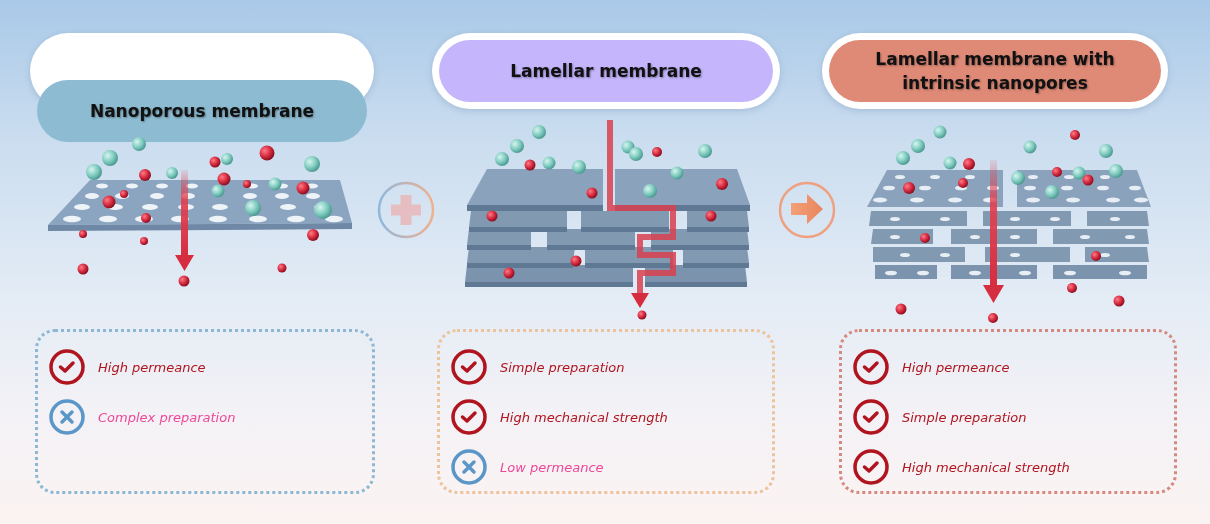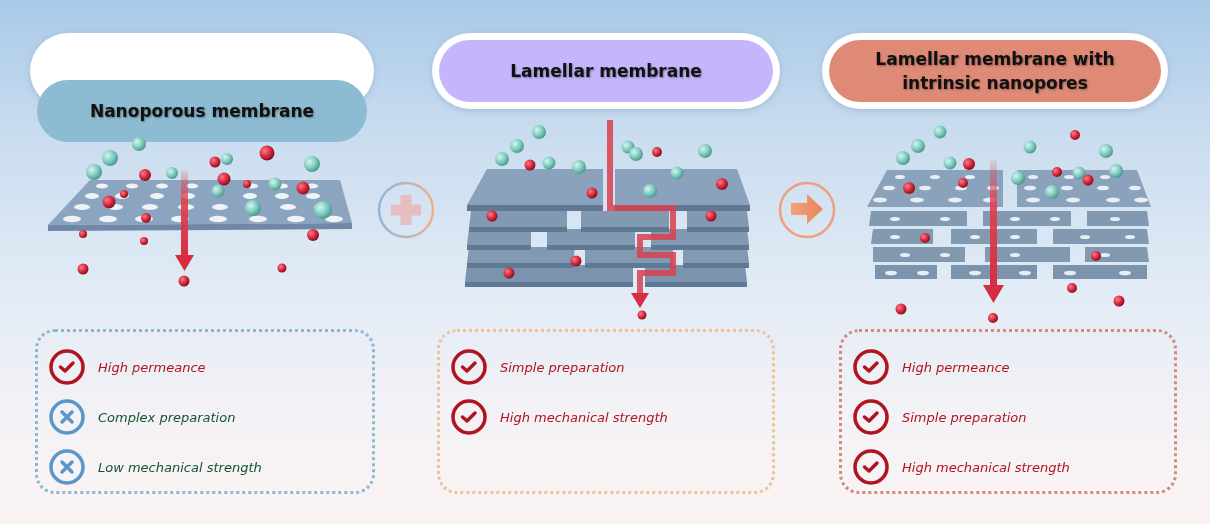--- a/index.html
+++ b/index.html
@@ -63,21 +63,21 @@
     display: flex; align-items: center;
     height: 50px;
   }
   .item-icon { width: 38px; height: 38px; flex: 0 0 38px; margin-right: 12px; }
   .item-text {
     font-family: "DejaVu Sans", sans-serif;
     font-size: 13px;
     font-style: italic;
   }
   .pos .item-text { color: #b0151f; }
-  .neg .item-text { color: #14532d; }
+  .neg .item-text { color: #ec4899; }
 </style>
 </head>
 <body>
 
 <div class="pill" id="pill1">
   <div class="pill-inner">Nanoporous membrane</div>
 </div>
 <div class="pill" id="pill2">
   <div class="pill-inner">Lamellar membrane</div>
 </div>
@@ -360,61 +360,61 @@
       </svg>
     <span class="item-text">High permeance</span>
   </div>
   <div class="item neg">
     <svg class="item-icon" viewBox="0 0 38 38">
         <circle cx="19" cy="19" r="16" fill="none" stroke="#5a97c8" stroke-width="3.5"></circle>
         <path d="M14,14 L24,24 M24,14 L14,24" stroke="#5a97c8" stroke-width="3.5" stroke-linecap="round"></path>
       </svg>
     <span class="item-text">Complex preparation</span>
   </div>
+</div>
+
+<div class="panel" id="panel2">
+  <div class="item pos">
+    <svg class="item-icon" viewBox="0 0 38 38">
+        <circle cx="19" cy="19" r="16" fill="none" stroke="#b0151f" stroke-width="3.5"></circle>
+        <polyline points="12.5,19 17,23 25,15" fill="none" stroke="#b0151f" stroke-width="3.5" stroke-linecap="round" stroke-linejoin="round"></polyline>
+      </svg>
+    <span class="item-text">Simple preparation</span>
+  </div>
+  <div class="item pos">
+    <svg class="item-icon" viewBox="0 0 38 38">
+        <circle cx="19" cy="19" r="16" fill="none" stroke="#b0151f" stroke-width="3.5"></circle>
+        <polyline points="12.5,19 17,23 25,15" fill="none" stroke="#b0151f" stroke-width="3.5" stroke-linecap="round" stroke-linejoin="round"></polyline>
+      </svg>
+    <span class="item-text">High mechanical strength</span>
+  </div>
   <div class="item neg">
     <svg class="item-icon" viewBox="0 0 38 38">
         <circle cx="19" cy="19" r="16" fill="none" stroke="#5a97c8" stroke-width="3.5"></circle>
         <path d="M14,14 L24,24 M24,14 L14,24" stroke="#5a97c8" stroke-width="3.5" stroke-linecap="round"></path>
       </svg>
-    <span class="item-text">Low mechanical strength</span>
-  </div>
-</div>
-
-<div class="panel" id="panel2">
+    <span class="item-text">Low permeance</span>
+  </div>
+</div>
+
+<div class="panel" id="panel3">
+  <div class="item pos">
+    <svg class="item-icon" viewBox="0 0 38 38">
+        <circle cx="19" cy="19" r="16" fill="none" stroke="#b0151f" stroke-width="3.5"></circle>
+        <polyline points="12.5,19 17,23 25,15" fill="none" stroke="#b0151f" stroke-width="3.5" stroke-linecap="round" stroke-linejoin="round"></polyline>
+      </svg>
+    <span class="item-text">High permeance</span>
+  </div>
   <div class="item pos">
     <svg class="item-icon" viewBox="0 0 38 38">
         <circle cx="19" cy="19" r="16" fill="none" stroke="#b0151f" stroke-width="3.5"></circle>
         <polyline points="12.5,19 17,23 25,15" fill="none" stroke="#b0151f" stroke-width="3.5" stroke-linecap="round" stroke-linejoin="round"></polyline>
       </svg>
     <span class="item-text">Simple preparation</span>
   </div>
   <div class="item pos">
     <svg class="item-icon" viewBox="0 0 38 38">
         <circle cx="19" cy="19" r="16" fill="none" stroke="#b0151f" stroke-width="3.5"></circle>
         <polyline points="12.5,19 17,23 25,15" fill="none" stroke="#b0151f" stroke-width="3.5" stroke-linecap="round" stroke-linejoin="round"></polyline>
       </svg>
     <span class="item-text">High mechanical strength</span>
   </div>
 </div>
 
-<div class="panel" id="panel3">
-  <div class="item pos">
-    <svg class="item-icon" viewBox="0 0 38 38">
-        <circle cx="19" cy="19" r="16" fill="none" stroke="#b0151f" stroke-width="3.5"></circle>
-        <polyline points="12.5,19 17,23 25,15" fill="none" stroke="#b0151f" stroke-width="3.5" stroke-linecap="round" stroke-linejoin="round"></polyline>
-      </svg>
-    <span class="item-text">High permeance</span>
-  </div>
-  <div class="item pos">
-    <svg class="item-icon" viewBox="0 0 38 38">
-        <circle cx="19" cy="19" r="16" fill="none" stroke="#b0151f" stroke-width="3.5"></circle>
-        <polyline points="12.5,19 17,23 25,15" fill="none" stroke="#b0151f" stroke-width="3.5" stroke-linecap="round" stroke-linejoin="round"></polyline>
-      </svg>
-    <span class="item-text">Simple preparation</span>
-  </div>
-  <div class="item pos">
-    <svg class="item-icon" viewBox="0 0 38 38">
-        <circle cx="19" cy="19" r="16" fill="none" stroke="#b0151f" stroke-width="3.5"></circle>
-        <polyline points="12.5,19 17,23 25,15" fill="none" stroke="#b0151f" stroke-width="3.5" stroke-linecap="round" stroke-linejoin="round"></polyline>
-      </svg>
-    <span class="item-text">High mechanical strength</span>
-  </div>
-</div>
-
 </body></html>

